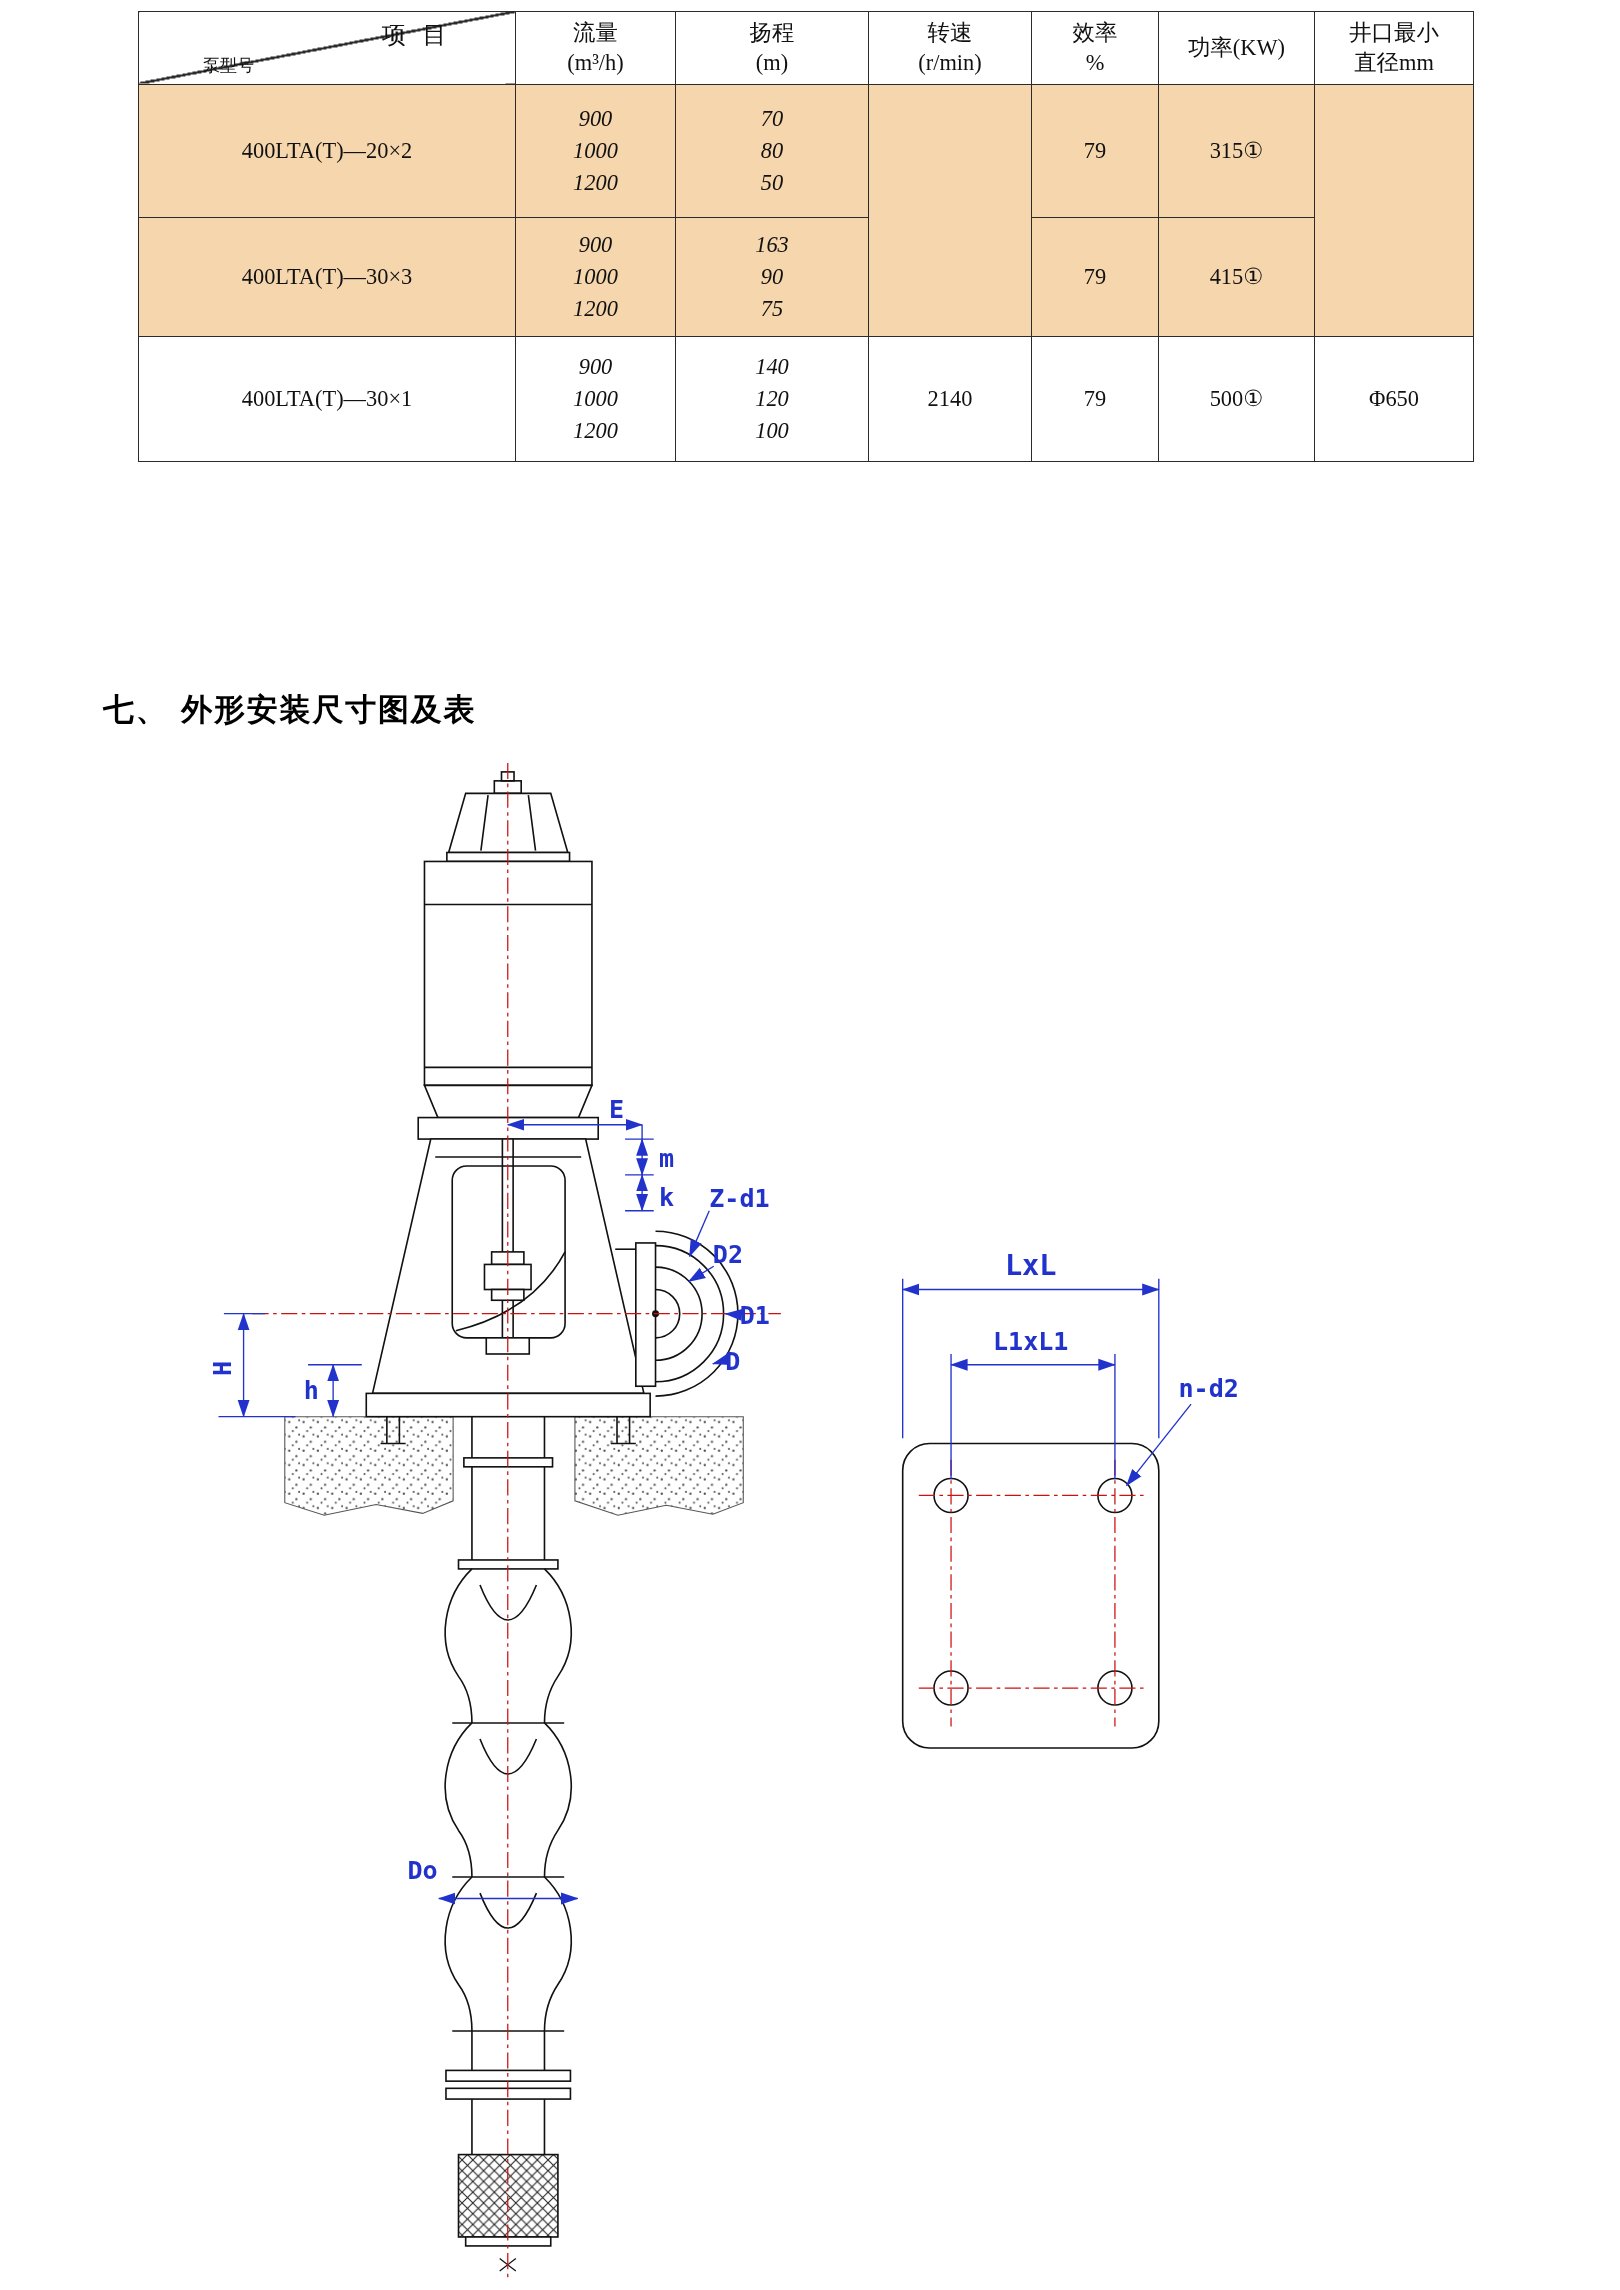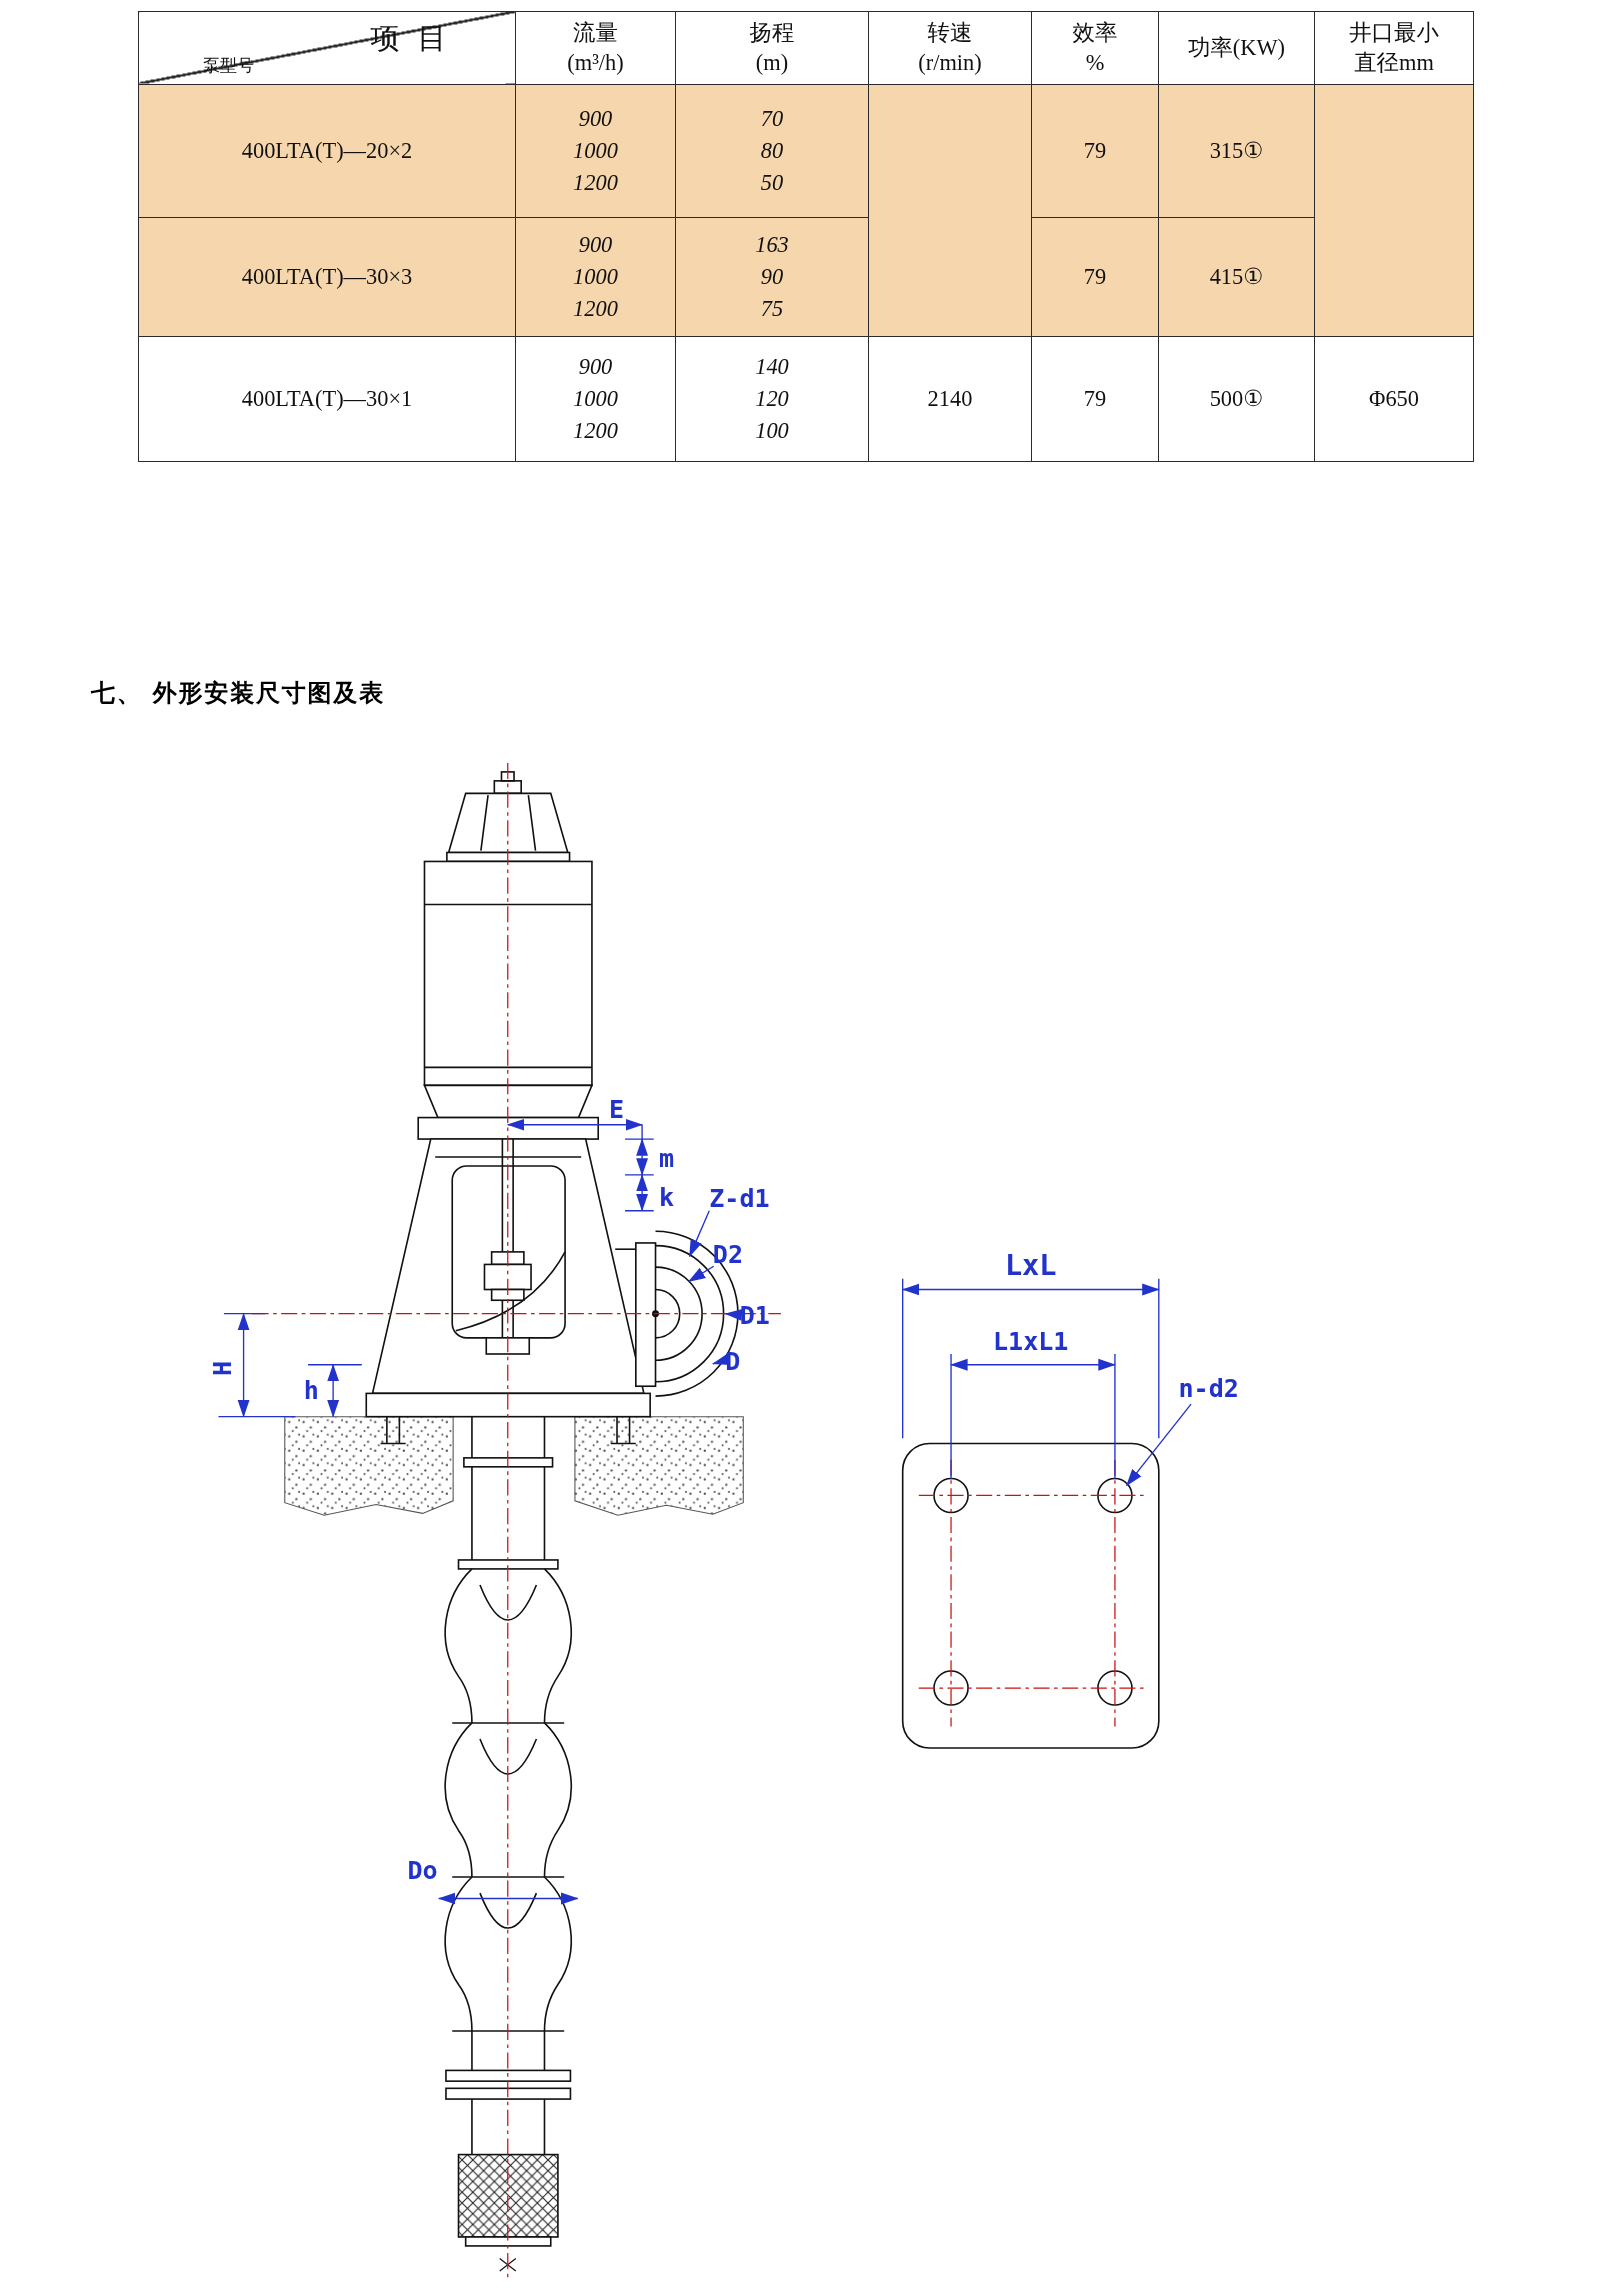--- a/index.html
+++ b/index.html
@@ -13,25 +13,25 @@
   tr.hdr{height:73px;}
   tr.r1{height:133px;} tr.r2{height:119px;} tr.r3{height:125px;}
   td.ml{white-space:pre-line;line-height:32px;font-style:italic;}
   td.hd{white-space:pre-line;line-height:29.6px;}
   .peach td{background:#f6d6ad;}
   
   td.diag{position:relative;background:#fff;
     background-image:linear-gradient(to bottom right,
       transparent calc(50% - 1.3px), #2b2b2b calc(50% - 1.3px),
       #2b2b2b calc(50% + 1.3px), transparent calc(50% + 1.3px));}
-  td.diag .dt{position:absolute;top:7.2px;right:63px;font-size:29px;letter-spacing:5.4px;}
+  td.diag .dt{position:absolute;top:7.2px;right:63px;font-size:24px;letter-spacing:5.4px;}
   td.diag .db{position:absolute;bottom:7.2px;left:64px;font-size:17px;}
 
   
-  h2.sec{position:absolute;left:91px;top:677px;margin:0;font-size:24px;font-weight:bold;
+  h2.sec{position:absolute;left:91px;top:677px;margin:12px;font-size:31px;font-weight:bold;
          font-family:"DejaVu Sans","Liberation Sans",sans-serif;letter-spacing:1.8px;color:#000;}
 
   
   svg.draw{position:absolute;left:0;top:734px;}
 </style>
 </head>
 <body>
 
 <div class="page">
 

